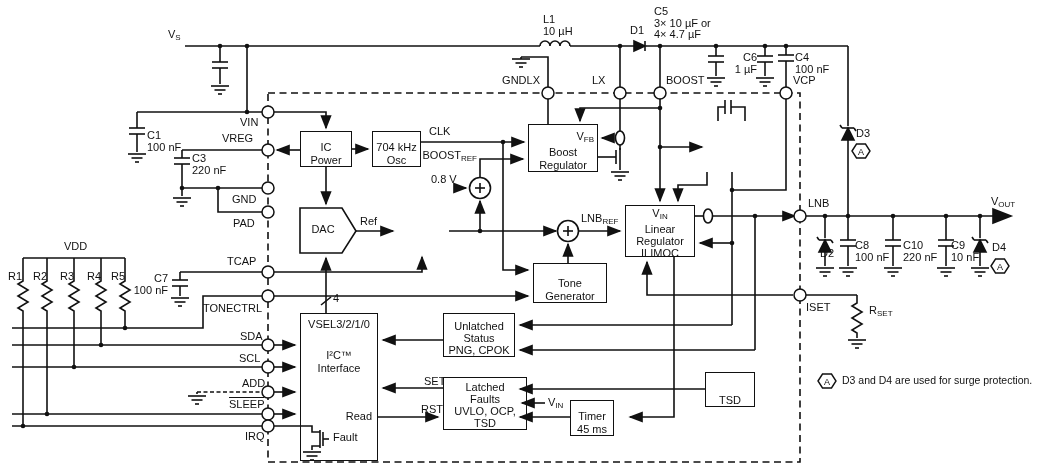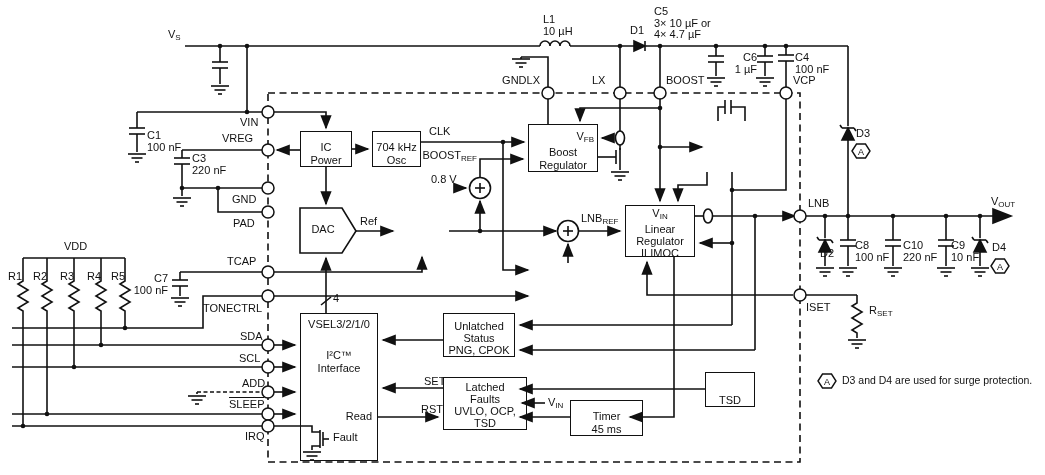--- a/index.html
+++ b/index.html
@@ -329,20 +329,24 @@
 <div class="lbl" style="left:302px;top:224px;width:42px;text-align:center">DAC</div>
 <div class="blk" style="left:625px;top:205px;width:70px;height:52px;justify-content:flex-start;padding-top:1px;line-height:12px">
   <div><span>V</span><span class="sub">IN</span></div>
   <div>Linear</div>
   <div>Regulator</div>
   <div style="display:flex;width:100%;justify-content:center;padding:0 5px;box-sizing:border-box">
     <span>ILIM</span>
     <span>OC</span>
   </div>
 </div>
+<div class="blk" style="left:533px;top:263px;width:74px;height:40px">
+  <div>Tone</div>
+  <div>Generator</div>
+</div>
 <div class="blk" style="left:443px;top:313px;width:72px;height:44px;line-height:12px">
   <div>Unlatched</div>
   <div>Status</div>
   <div>PNG, CPOK</div>
 </div>
 <div class="blk" style="left:443px;top:377px;width:84px;height:53px;line-height:12px">
   <div>Latched</div>
   <div>Faults</div>
   <div>UVLO, OCP,</div>
   <div>TSD</div>
@@ -350,21 +354,21 @@
 <div class="blk" style="left:300px;top:313px;width:78px;height:148px">
   <div class="abs" style="top:4px;left:0;width:100%;text-align:center">VSEL3/2/1/0</div>
   <div class="abs" style="top:35px;left:0;width:100%;text-align:center">I²C™</div>
   <div class="abs" style="top:48px;left:0;width:100%;text-align:center">Interface</div>
   <div class="abs" style="top:96px;right:5px">Read</div>
   <div class="abs" style="top:117px;left:32px">Fault</div>
 </div>
 <div class="blk" style="left:705px;top:372px;width:50px;height:35px">
   <div>TSD</div>
 </div>
-<div class="blk" style="left:570px;top:400px;width:73px;height:36px">
+<div class="blk" style="left:570px;top:400px;width:44px;height:36px">
   <div>Timer</div>
   <div>45 ms</div>
 </div>
 
 <div class="lbl" style="left:168px;top:29px"><span>V</span><span class="sub">S</span></div>
 <div class="lbl" style="left:147px;top:130px">
   <div>C1</div>
       <div>100 nF</div>
 </div>
 <div class="lbl" style="left:192px;top:153px">

